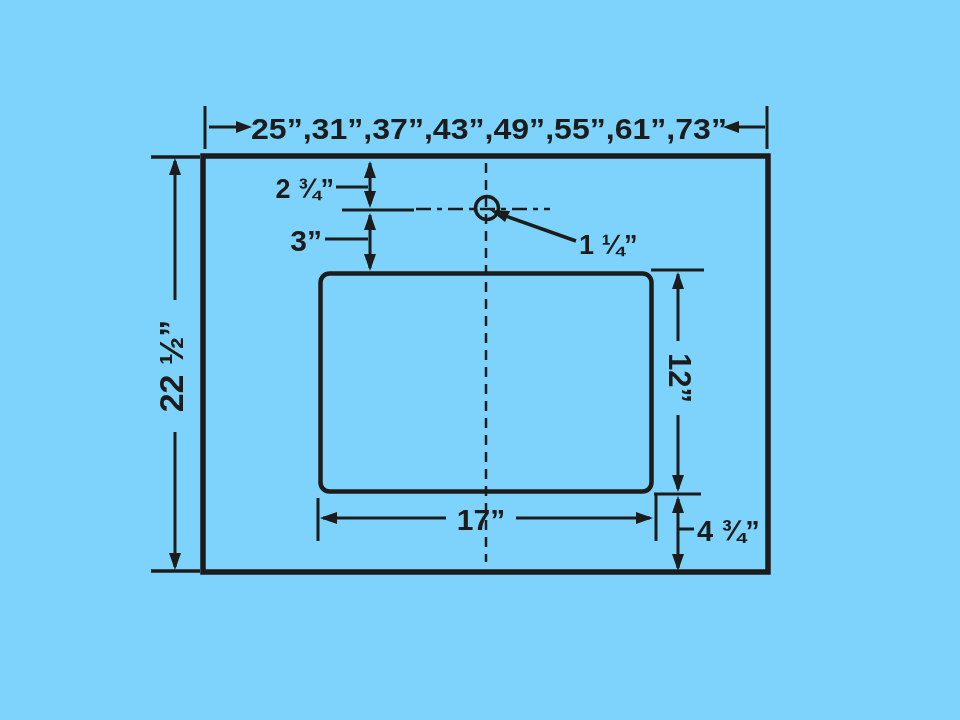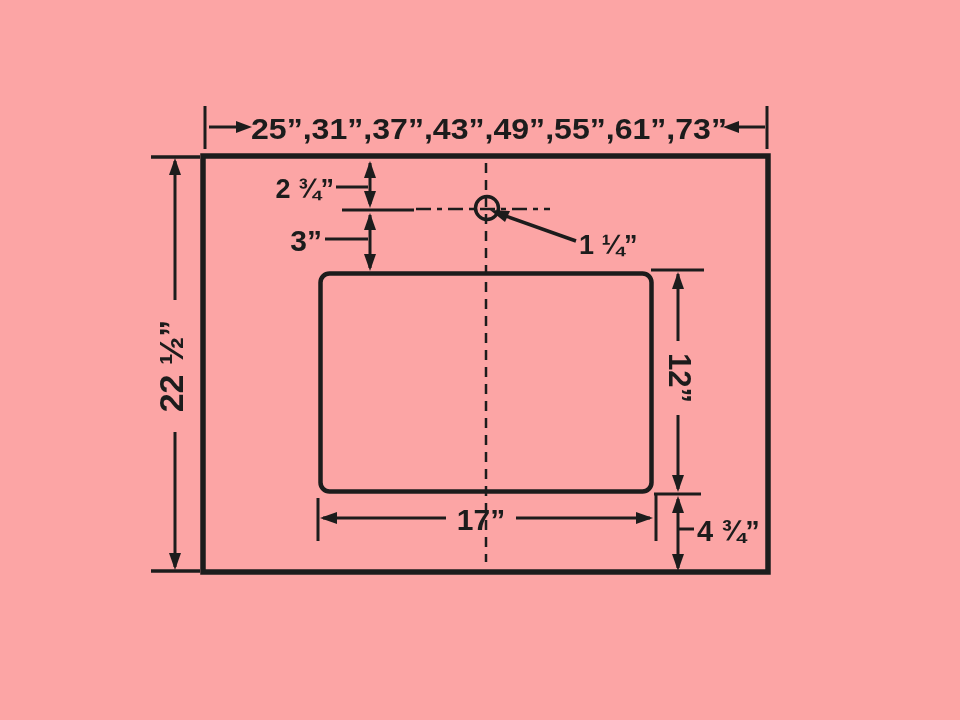--- a/index.html
+++ b/index.html
@@ -7,21 +7,21 @@
     padding: 0;
     width: 960px;
     height: 720px;
     background: #ffffff;
     overflow: hidden;
   }
   .canvas {
     position: relative;
     width: 960px;
     height: 720px;
-    background: #fca5a5;
+    background: #7dd3fc;
   }
   svg {
     display: block;
   }
   .dim-text {
     font-family: "Liberation Sans", "DejaVu Sans", sans-serif;
     font-weight: 700;
     fill: #1c1c1c;
   }
   .stroke {

